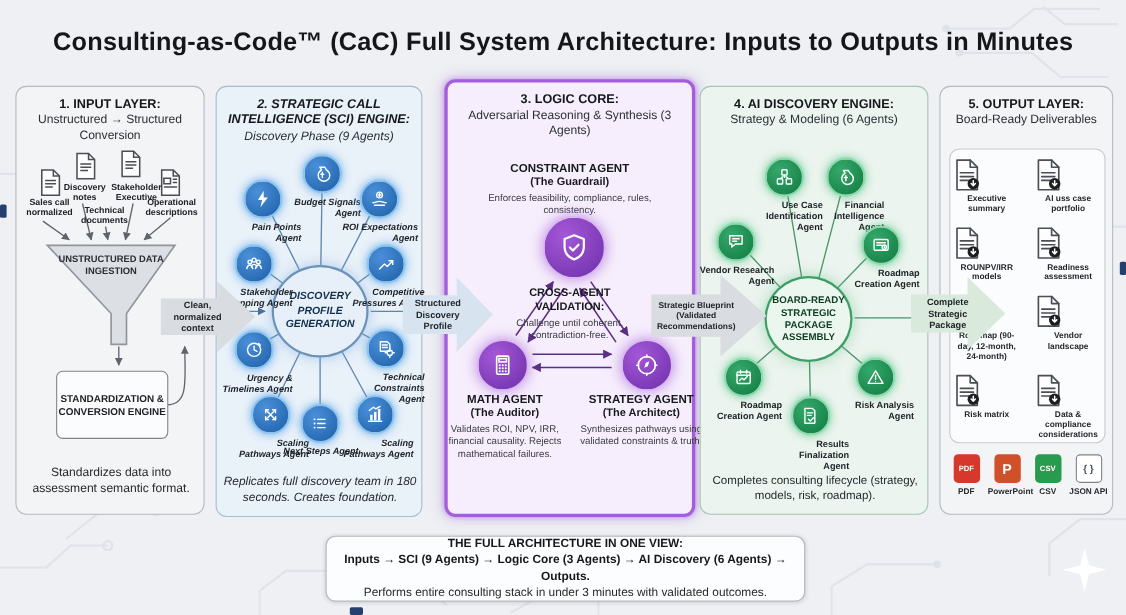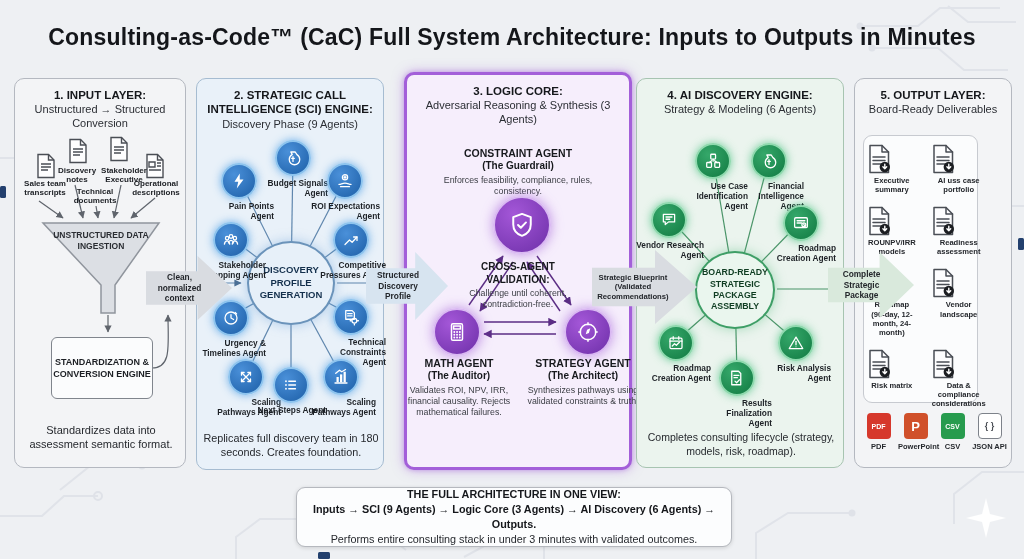--- a/index.html
+++ b/index.html
@@ -4,21 +4,21 @@
 <style>
   html,body{margin:0;padding:0;background:#eef0f3;}
   .stage{position:relative;width:1024px;height:559px;background:#eef0f3;overflow:hidden;
          font-family:"Liberation Sans","DejaVu Sans",sans-serif;color:#1c1f24;}
   svg{display:block}
   #bg-circuit{position:absolute;left:0;top:0;pointer-events:none;}
   .main-title{position:absolute;top:24px;left:0;right:0;margin:0;text-align:center;
               font-size:23px;font-weight:bold;color:#14161a;letter-spacing:.2px;}
   .panel{position:absolute;top:78px;border-radius:10px;box-sizing:border-box;z-index:1;}
   #p1{left:14px;width:172px;height:390px;background:#f3f4f6;border:1.5px solid #b4b8c0;}
-  #p2{left:196px;width:188px;height:392px;background:#e9f1f9;border:1.5px solid #a6bcd1;}
+  #p2{left:196px;width:188px;height:392px;background:#e9f1f9;border:1.5px solid #a6bcd1;font-style:italic;}
   #p3{left:404px;top:72px;width:228px;height:398px;background:#f6eefc;border:3px solid #a35fd9;
       box-shadow:0 0 12px rgba(163,95,217,.5),0 0 4px rgba(163,95,217,.4);}
   #p4{left:636px;width:208px;height:390px;background:#ebf4ee;border:1.5px solid #a7c4b1;padding-left:32px;}
   #p5{left:854px;width:158px;height:390px;background:#f3f4f6;border:1.5px solid #b4b8c0;}
   .p-head{position:absolute;left:0;right:0;top:9px;text-align:center;line-height:1.25;}
   .p-title{font-weight:bold;font-size:11.5px;color:#15171b;}
   .p-sub{font-size:11px;color:#2b2e34;margin:1px 8px 0;}
   .lines{position:absolute;left:0;top:0;z-index:0;}
   
   .doc-ic{position:absolute;z-index:1;}
@@ -57,21 +57,21 @@
   .l-block{position:absolute;text-align:center;line-height:1.25;z-index:1;}
   .l-name{font-weight:bold;font-size:10.5px;color:#17191d;}
   .l-alias{font-weight:bold;font-size:10px;color:#17191d;}
   .l-desc{font-size:8.8px;color:#3a3d43;margin-top:2px;line-height:1.3;}
   #constraint-block{left:14px;top:72px;width:194px;}
   #constraint-block .l-desc{width:170px;margin-left:auto;margin-right:auto;}
   #validation-block{left:49px;top:186px;width:124px;}
   #math-block{left:-6px;top:282px;width:116px;}
   #strategy-block{left:118px;top:282px;width:116px;}
   
-  #deliv-card{position:absolute;left:8px;top:56px;width:115px;height:268px;background:#fbfcfd;
+  #deliv-card{position:absolute;left:8px;top:56px;width:142px;height:268px;background:#fbfcfd;
               border:1.3px solid #c7cad0;border-radius:9px;display:grid;grid-template-columns:1fr 1fr;
               align-content:start;row-gap:7px;padding:8px 2px;box-sizing:border-box;z-index:1;gap:12px;}
   .ditem{text-align:center;}
   .ditem .dlabel{font-size:7.6px;font-weight:bold;color:#25282d;line-height:1.2;margin-top:1px;padding:0 2px;}
   #formats{position:absolute;left:6px;top:334px;width:146px;display:flex;justify-content:space-between;z-index:1;}
   .fmt{text-align:center;width:35px;}
   .fi{width:24px;height:26px;margin:0 auto;border-radius:4px;display:flex;align-items:center;
       justify-content:center;font-size:7px;font-weight:bold;color:#fff;box-sizing:border-box;}
   .fi-pdf{background:#d6382c;}
   .fi-ppt{background:#d0502a;font-size:13px;}
@@ -186,21 +186,21 @@
           <path d="M6,11 h10 M6,14 h10 M6,17 h7"></path>
         </svg>
     </span>
     <span class="doc-ic" style="left:129px;top:74px;">
       <svg width="22" height="26" viewBox="0 0 22 26" fill="none" stroke="#4a4e55" stroke-width="1.4">
           <path d="M3,1.5 h10.5 l5.5,5.5 v17.5 h-16 z" fill="#fdfdfe"></path>
           <path d="M13.5,1.5 v5.5 h5.5"></path>
           <path d="M5,9 h6 v5 h-6 z M13,10 h4 M13,13 h4 M5,17 h12"></path>
         </svg>
     </span>
-    <span class="dl" style="left:2px;top:100px;width:56px;">Sales team transcripts</span>
+    <span class="dl" style="left:2px;top:100px;width:56px;">Sales call normalized</span>
     <span class="dl" style="left:40px;top:87px;width:44px;">Discovery notes</span>
     <span class="dl" style="left:86px;top:87px;width:46px;">Stakeholder Executive</span>
     <span class="dl" style="left:54px;top:108px;width:52px;">Technical documents</span>
     <span class="dl" style="left:116px;top:100px;width:50px;">Operational descriptions</span>
     <div id="funnel-label">UNSTRUCTURED DATA INGESTION</div>
     <div id="engine-box">STANDARDIZATION &amp; CONVERSION ENGINE</div>
     <div class="caption">Standardizes data into assessment semantic format.</div>
   </section>
 
   <section id="p2" class="panel">

